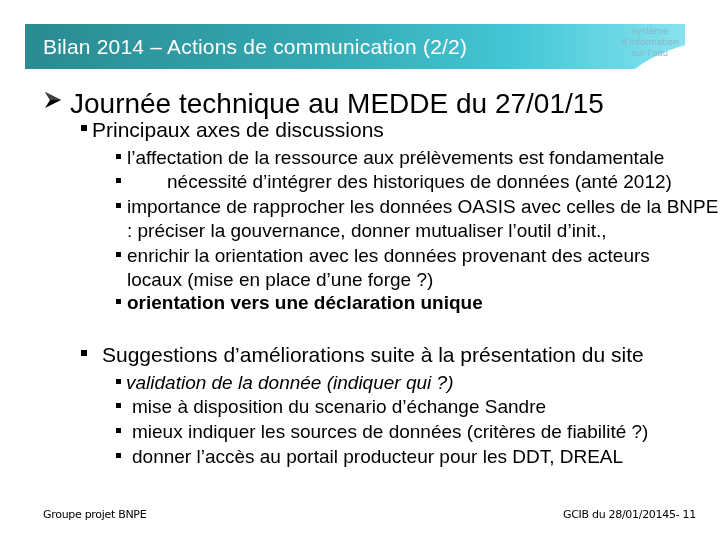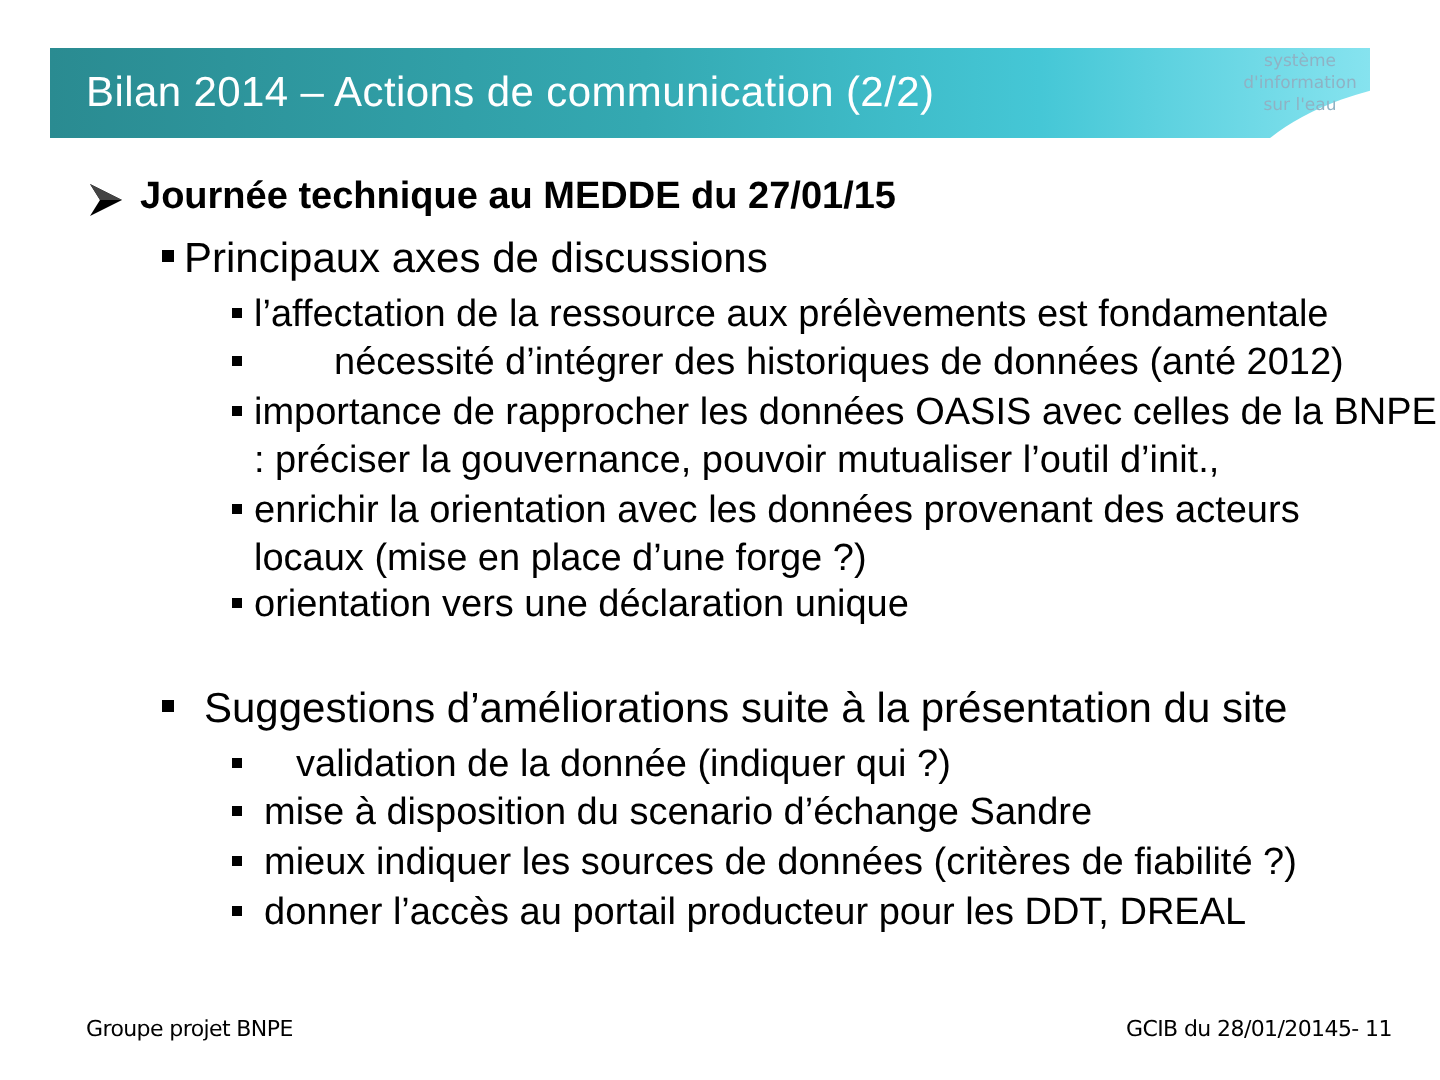--- a/index.html
+++ b/index.html
@@ -22,21 +22,21 @@
     position: absolute; left: 18px; top: 0; height: 33px; line-height: 45px;
     color: #ffffff; font-size: 21px; white-space: nowrap; letter-spacing: 0.2px;
   }
   .logo {
     position: absolute; left: 618px; top: 26px; width: 64px;
     text-align: center; color: #8fb2c4; font-size: 8.5px; line-height: 11px;
     font-family: "DejaVu Sans", sans-serif; z-index: 2;
   }
   .logo span { display: block; }
   .line { position: absolute; white-space: nowrap; }
-  .l1 { font-size: 19px; font-weight: bold; }
+  .l1 { font-size: 28px; font-weight: normal; }
   .l2 { font-size: 21px; }
   .l3 { font-size: 19px; }
   .bullet { position: absolute; }
   .sq2 { position: absolute; left: 81px; width: 6px; height: 6px; background: #000; }
   .sq3 { position: absolute; left: 116px; width: 5px; height: 5px; background: #000; }
   .footer { position: absolute; font-size: 11px; white-space: nowrap; font-family: "DejaVu Sans", sans-serif; letter-spacing: -0.3px; }
 </style>
 </head>
 <body>
 
@@ -60,34 +60,34 @@
 <div class="line l2" style="left:92px; top:118px;">Principaux axes de discussions</div>
 
 <div class="sq3" style="top:154px;"></div>
 <div class="line l3" style="left:127px; top:147px;">l’affectation de la ressource aux prélèvements est fondamentale</div>
 
 <div class="sq3" style="top:178px;"></div>
 <div class="line l3" style="left:127px; top:171px;margin-left:40px;">nécessité d’intégrer des historiques de données (anté 2012)</div>
 
 <div class="sq3" style="top:203px;"></div>
 <div class="line l3" style="left:127px; top:196px;">importance de rapprocher les données OASIS avec celles de la BNPE</div>
-<div class="line l3" style="left:127px; top:220px;">: préciser la gouvernance, pouvoir mutualiser l’outil d’init.,</div>
+<div class="line l3" style="left:127px; top:220px;">: préciser la gouvernance, donner mutualiser l’outil d’init.,</div>
 
 <div class="sq3" style="top:252px;"></div>
 <div class="line l3" style="left:127px; top:245px;">enrichir la orientation avec les données provenant des acteurs</div>
 <div class="line l3" style="left:127px; top:269px;">locaux (mise en place d’une forge ?)</div>
 
 <div class="sq3" style="top:299px;"></div>
-<div class="line l3" style="left:127px; top:292px;">orientation vers une déclaration unique</div>
+<div class="line l3" style="left:127px; top:292px;font-weight:bold;">orientation vers une déclaration unique</div>
 
 <div class="sq2" style="top:350px;"></div>
 <div class="line l2" style="left:102px; top:343px;">Suggestions d’améliorations suite à la présentation du site</div>
 
 <div class="sq3" style="top:379px;"></div>
-<div class="line l3" style="left:148px; top:372px;">validation de la donnée (indiquer qui ?)</div>
+<div class="line l3" style="left:126px; top:372px;font-style:italic;">validation de la donnée (indiquer qui ?)</div>
 
 <div class="sq3" style="top:403px;"></div>
 <div class="line l3" style="left:132px; top:396px;">mise à disposition du scenario d’échange Sandre</div>
 
 <div class="sq3" style="top:428px;"></div>
 <div class="line l3" style="left:132px; top:421px;">mieux indiquer les sources de données (critères de fiabilité ?)</div>
 
 <div class="sq3" style="top:453px;"></div>
 <div class="line l3" style="left:132px; top:446px;">donner l’accès au portail producteur pour les DDT, DREAL</div>
 

